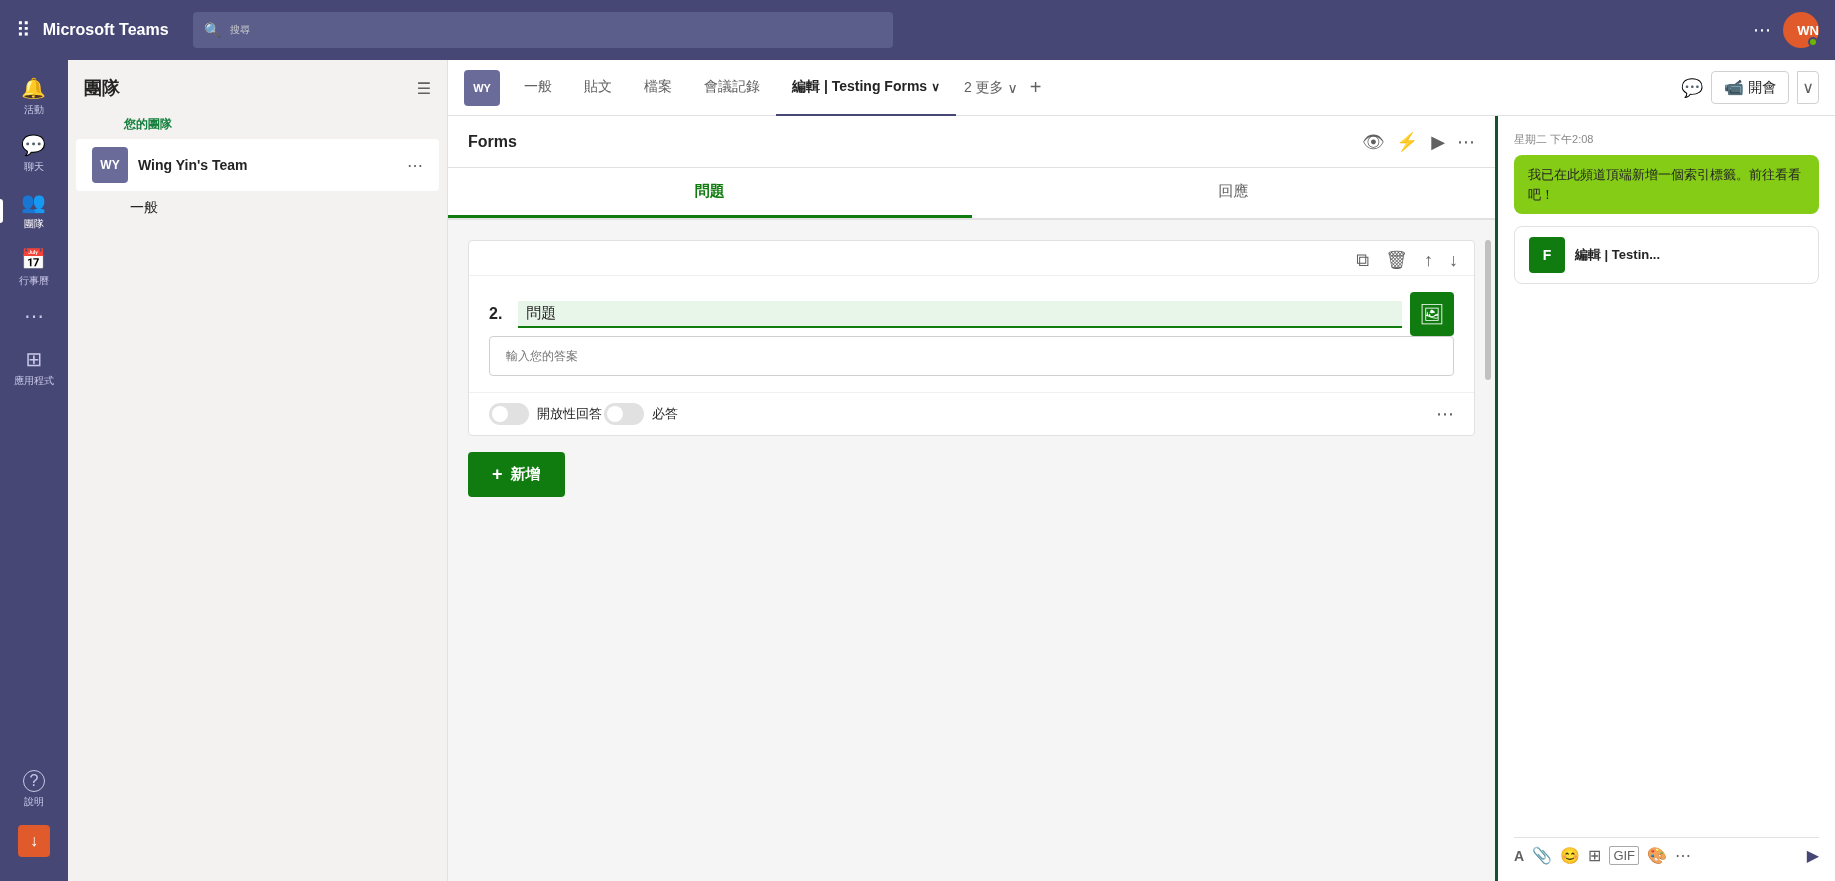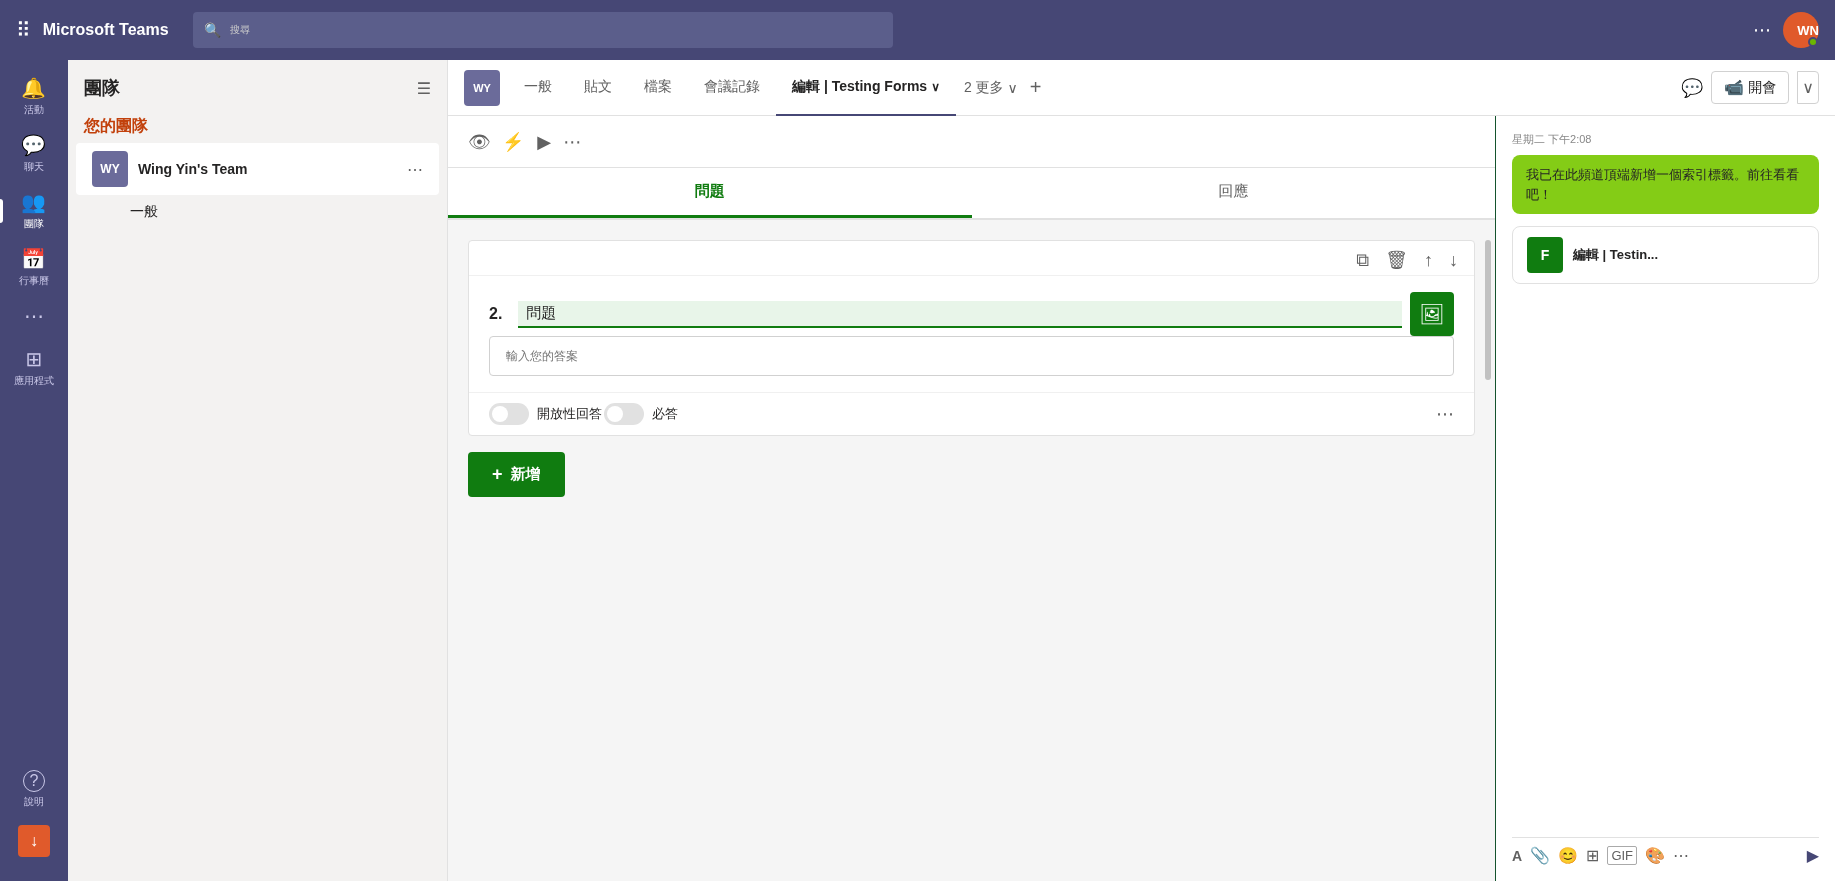--- a/index.html
+++ b/index.html
@@ -90,21 +90,21 @@
       display: flex;
       flex-direction: column;
       flex-shrink: 0;
     }
     .sidebar-header {
       display: flex; align-items: center; justify-content: space-between;
       padding: 16px 16px 8px 16px;
     }
     .sidebar-title { font-size: 18px; font-weight: 700; color: #252424; }
     .sidebar-filter-icon { color: #616161; font-size: 16px; cursor: pointer; }
-    .sidebar-section-label { padding: 8px 16px 4px; font-size: 16px; color: #c2410c; font-weight: 600; }
+    .sidebar-section-label { padding: 8px 16px 4px; font-size: 12px; color: #15803d; font-weight: 600; margin-left: 40px; }
     .team-item {
       display: flex; align-items: center;
       padding: 8px 16px;
       cursor: pointer;
       background: white;
       border-radius: 4px;
       margin: 2px 8px;
     }
     .team-avatar {
       width: 36px; height: 36px; background: #6b6b9a;
@@ -332,21 +332,21 @@
       padding: 10px 16px;
       font-size: 14px; color: #252424;
       cursor: pointer;
     }
     .dropdown-item.active { background: #e8f5e9; font-weight: 600; }
 
     
     .right-panel {
       width: 340px;
       background: white;
-      border-left: 1px solid #14532d;
+      border-left: 3px solid #14532d;
       display: flex;
       flex-direction: column;
       flex-shrink: 0;
       padding: 16px;
       overflow-y: auto;
     }
     .chat-timestamp { font-size: 11px; color: #888; margin-bottom: 8px; text-align: left; }
     .chat-bubble {
       background: #84cc16;
       border-radius: 8px;
@@ -487,20 +487,21 @@
         </div>
         <span style="font-size:16px;color:#616161;border:1px solid #d1d1d1;border-radius:0 4px 4px 0;padding:6px 4px;cursor:pointer;">∨</span>
       </div>
     </div>
 
     <div class="inner-content">
 
       <div class="forms-area">
 
         <div class="forms-toolbar">
+          <span class="forms-toolbar-title">Forms</span>
           <div class="forms-toolbar-icons">
             <span class="forms-toolbar-icon">👁</span>
             <span class="forms-toolbar-icon" style="color:#007a7a;">⚡</span>
             <span class="forms-toolbar-icon" style="color:#616161;">▶</span>
             <span class="forms-toolbar-icon">⋯</span>
           </div>
         </div>
 
         <div class="forms-tabs">
           <div class="forms-tab active">

